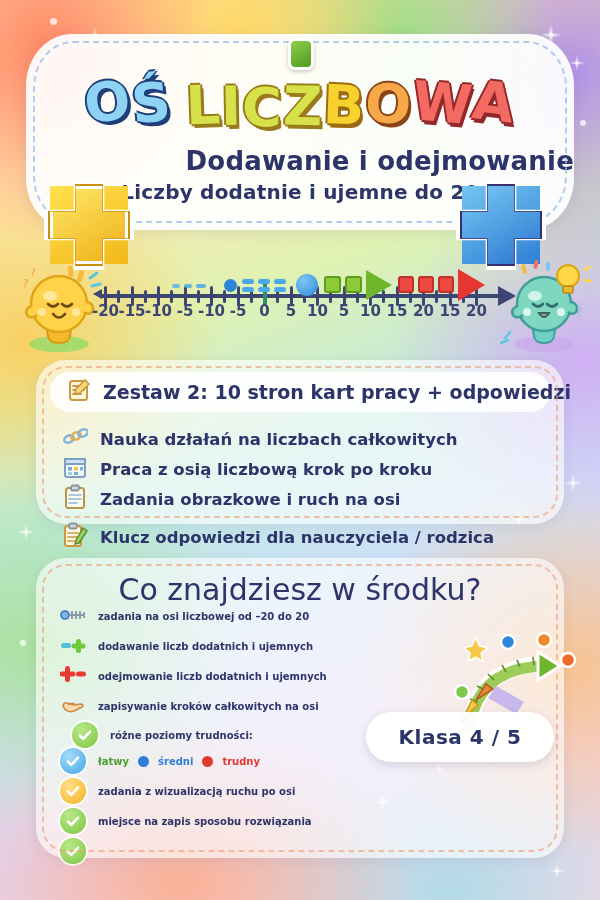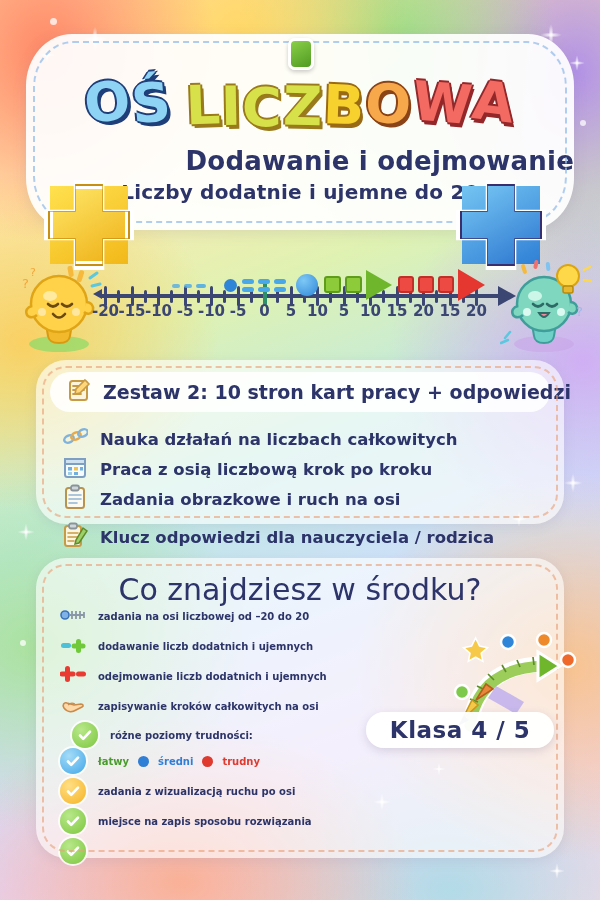--- a/index.html
+++ b/index.html
@@ -176,26 +176,26 @@
   .chk-amber { background: radial-gradient(circle at 35% 30%, #ffdf85, #f5b322); box-shadow: 0 0 0 2px rgba(255,255,255,.8); }
   .chk svg { width: 16px; height: 16px; }
 
   .levels { display: flex; align-items: center; gap: 9px; }
   .lvl-easy { color: #4a9c2e; }
   .lvl-mid  { color: #2f7fd6; }
   .lvl-hard { color: #e03a2f; }
   .lvl-dot { width: 11px; height: 11px; border-radius: 50%; display: inline-block; }
 
   .klasa {
-    position: absolute; left: 366px; top: 712px; width: 188px; height: 36px;
+    position: absolute; left: 366px; top: 712px; width: 188px; height: 50px;
     background: rgba(255,255,255,.96);
     border-radius: 26px;
     box-shadow: 0 3px 10px rgba(110,100,140,.22);
     display: flex; align-items: center; justify-content: center;
-    font-size: 23px; font-weight: 700; color: #2c3469; letter-spacing: .5px;
+    font-size: 20px; font-weight: 700; color: #2c3469; letter-spacing: .5px;
   }
   .protractor { position: absolute; left: 452px; top: 630px; width: 132px; height: 104px; }
 </style>
 </head>
 <body>
 
 <div id="poster">
 
   <div class="spark" style="left:78px;top:22px;width:34px;height:34px;"></div>
   <div class="spark" style="left:36px;top:44px;width:22px;height:22px;"></div>

